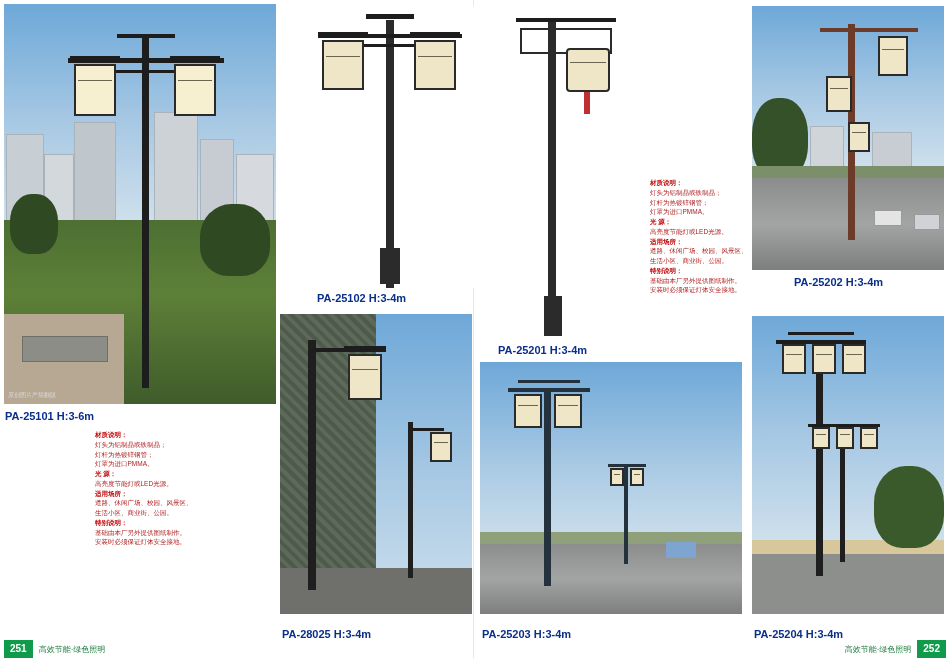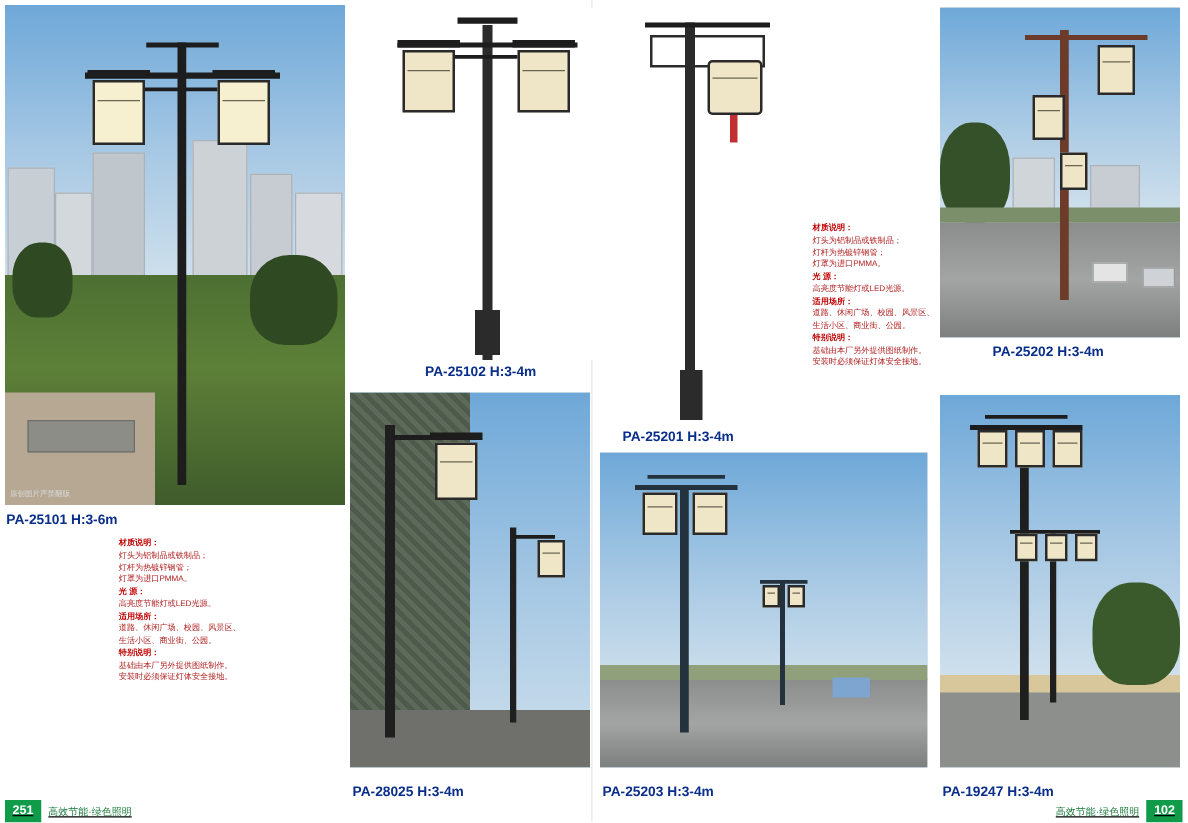--- a/index.html
+++ b/index.html
@@ -92,21 +92,20 @@
   .spec .bd { color: #b02020; }
 
   
   .footer-bar {
     position: absolute;
     bottom: 0;
     height: 18px;
     display: flex;
     align-items: center;
     font-size: 9px;
-    text-decoration: underline;
   }
   .pgnum {
     background: #0f9b4a;
     color: #ffffff;
     font-weight: bold;
     padding: 2px 6px;
     font-size: 10px;
     line-height: 14px;
   }
   .foot-txt {
@@ -181,21 +180,21 @@
       <div class="arm" style="left:12px; top:24px; width:144px; height:4px;"></div>
       <div class="arm" style="left:28px; top:34px; width:112px; height:3px;"></div>
       <div class="arm" style="left:60px; top:4px; width:48px; height:5px;"></div>
       <div class="lantern" style="left:16px; top:30px; width:42px; height:50px;"></div>
       <div class="lantern" style="left:108px; top:30px; width:42px; height:50px;"></div>
       <div class="cap" style="left:12px; top:22px; width:50px; height:6px;"></div>
       <div class="cap" style="left:104px; top:22px; width:50px; height:6px;"></div>
       <div class="cap" style="left:74px; top:238px; width:20px; height:36px; background:#2b2b2b;"></div>
     </div>
   </div>
-  <div class="caption" style="left:340px; top:292px;">PA-25102 H:3-4m</div>
+  <div class="caption" style="left:317px; top:292px;">PA-25102 H:3-4m</div>
 
   <div style="position:absolute; left:500px; top:6px; width:140px; height:330px; background:#ffffff;">
     <div class="post" style="left:6px; top:4px; width:130px; height:326px;">
       <div class="pole" style="left:42px; top:8px; width:8px; height:318px; background:#2b2b2b;"></div>
       <div class="arm" style="left:10px; top:8px; width:100px; height:4px;"></div>
       <div class="arm" style="left:14px; top:18px; width:92px; height:26px; background:transparent; border:2px solid #2b2b2b;"></div>
       <div class="lantern" style="left:60px; top:38px; width:44px; height:44px; border-radius:4px;"></div>
       <div style="position:absolute; left:78px; top:82px; width:6px; height:22px; background:#c03030;"></div>
       <div class="cap" style="left:38px; top:286px; width:18px; height:40px; background:#2b2b2b;"></div>
     </div>
@@ -293,25 +292,25 @@
       <div class="lantern" style="left:74px; top:18px; width:24px; height:30px;"></div>
     </div>
     <div class="post" style="left:44px; top:96px; width:100px; height:150px;">
       <div class="pole" style="left:44px; top:12px; width:5px; height:138px; background:#1f1f1f;"></div>
       <div class="arm" style="left:12px; top:12px; width:72px; height:3px;"></div>
       <div class="lantern" style="left:16px; top:15px; width:18px; height:22px;"></div>
       <div class="lantern" style="left:40px; top:15px; width:18px; height:22px;"></div>
       <div class="lantern" style="left:64px; top:15px; width:18px; height:22px;"></div>
     </div>
   </div>
-  <div class="caption" style="left:754px; top:628px;">PA-19247 H:3-4m</div>
+  <div class="caption" style="left:754px; top:628px;">PA-25204 H:3-4m</div>
 
   <div class="footer-bar" style="left:4px; width:200px;">
     <span class="pgnum">251</span>
     <span class="foot-txt">高效节能·绿色照明</span>
   </div>
 
   <div class="footer-bar" style="right:4px; width:200px; justify-content:flex-end;">
     <span class="foot-txt">高效节能·绿色照明</span>
-    <span class="pgnum">102</span>
+    <span class="pgnum">252</span>
   </div>
 
 </div>
 
 </body></html>

